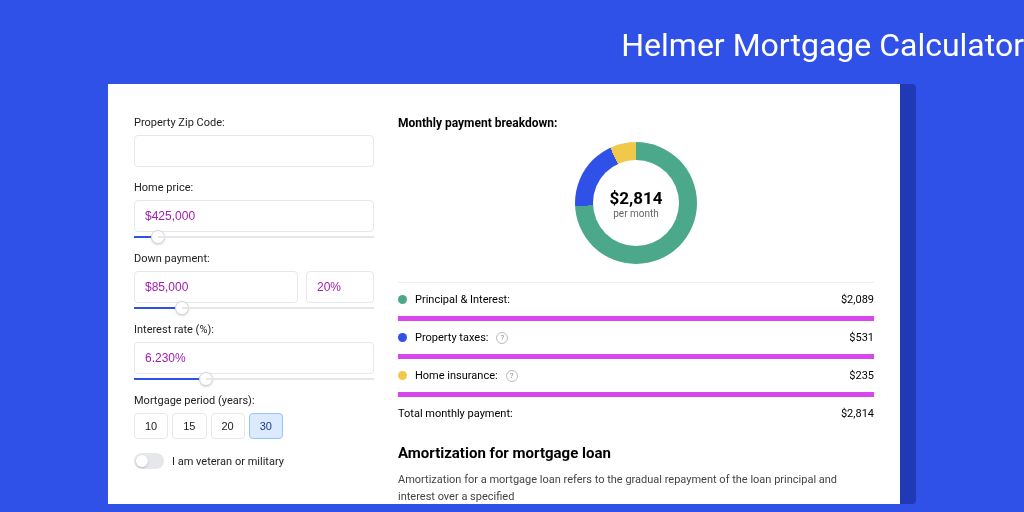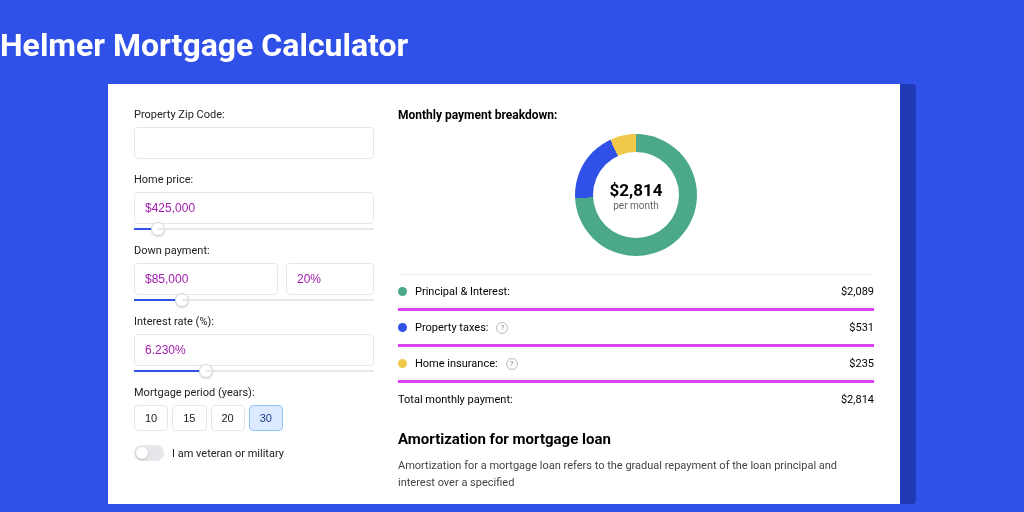--- a/index.html
+++ b/index.html
@@ -4,37 +4,37 @@
 <style>
 * { box-sizing: border-box; margin: 0; padding: 0; }
 body {
   font-family: -apple-system, BlinkMacSystemFont, "Segoe UI", Roboto, Helvetica, Arial, sans-serif;
   background: #3051e8;
   width: 1024px;
   height: 512px;
   overflow: hidden;
 }
 .page-title {
-  text-align: left;
+  text-align: right;
   color: #ffffff;
   font-size: 32px;
-  font-weight: 700;
+  font-weight: 400;
   padding: 26px 0 20px;
   border-radius: 24px;
 }
 .card-shadow {
   background: #2039b5;
   margin: 0 108px;
   border-radius: 4px;
   padding-bottom: 0;
 }
 .card {
   background: #ffffff;
   margin-right: 16px;
-  padding: 24px 26px 0;
+  padding: 32px 26px 0;
   display: flex;
   gap: 24px;
   height: 420px;
   overflow: hidden;
 }
 .left-col { width: 240px; flex-shrink: 0; }
 .right-col { flex: 1; }
 
 .field { margin-bottom: 14px; }
 .field-label {
@@ -46,21 +46,21 @@
 .row { display: flex; gap: 8px; align-items: flex-end; }
 .input {
   width: 100%;
   border: 1px solid #e5e7eb;
   border-radius: 4px;
   padding: 8px 10px;
   font-size: 12px;
   color: #a21caf;
   background: #fff;
 }
-.input.narrow { width: 88px; }
+.input.narrow { width: 68px; }
 .slider-track {
   position: relative;
   height: 2px;
   background: #3051e8;
   margin-top: 4px;
 }
 .slider-track.half::after {
   content: "";
   position: absolute;
   left: 0; right: 0; top: 0; height: 2px;
@@ -123,21 +123,21 @@
 .donut-center {
   position: absolute; inset: 0; display: flex; flex-direction: column;
   align-items: center; justify-content: center;
 }
 .donut-value { font-size: 17px; font-weight: 700; z-index: 1; }
 .donut-sub { font-size: 10px; color: #666; z-index: 1; }
 
 .legend { border-top: 1px solid #eee; }
 .legend-row {
   display: flex; align-items: center; justify-content: space-between;
-  padding: 10px 0; border-bottom: 3px solid #d946ef;
+  padding: 10px 0; border-bottom: 5px solid #d946ef;
   font-size: 11px;
 }
 .legend-left { display: flex; align-items: center; gap: 8px; }
 .dot { width: 9px; height: 9px; border-radius: 50%; }
 .dot.green { background: #4ba88a; }
 .dot.blue { background: #3051e8; }
 .dot.yellow { background: #f0c94a; }
 .help {
   display: inline-flex; width: 12px; height: 12px; border: 1px solid #bbb;
   border-radius: 50%; font-size: 8px; align-items: center; justify-content: center;

